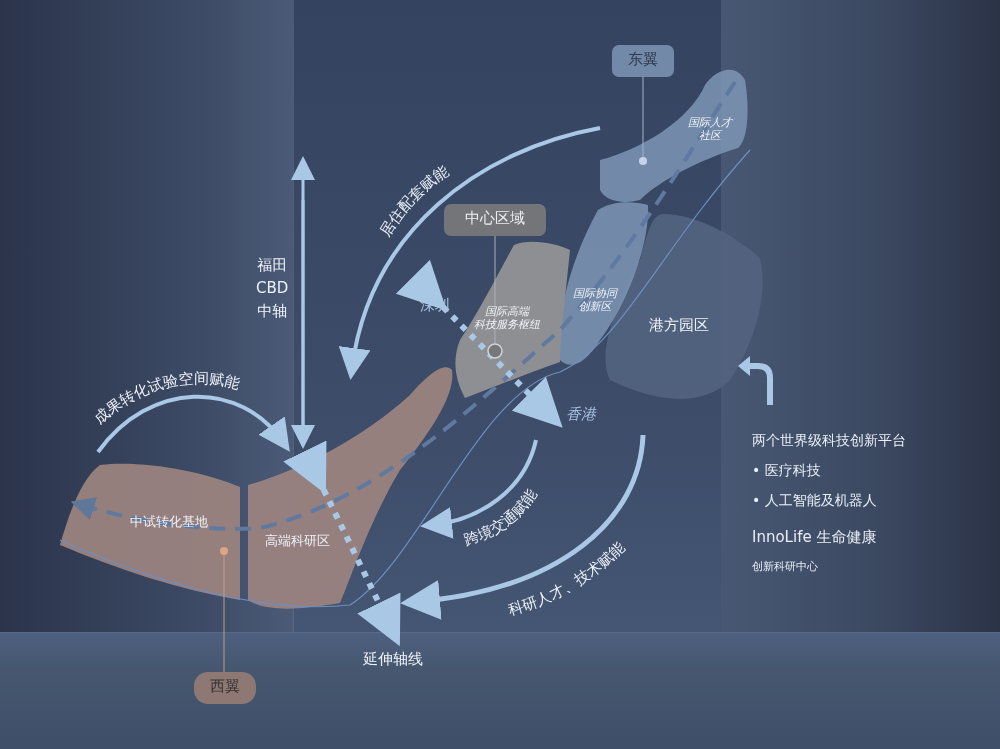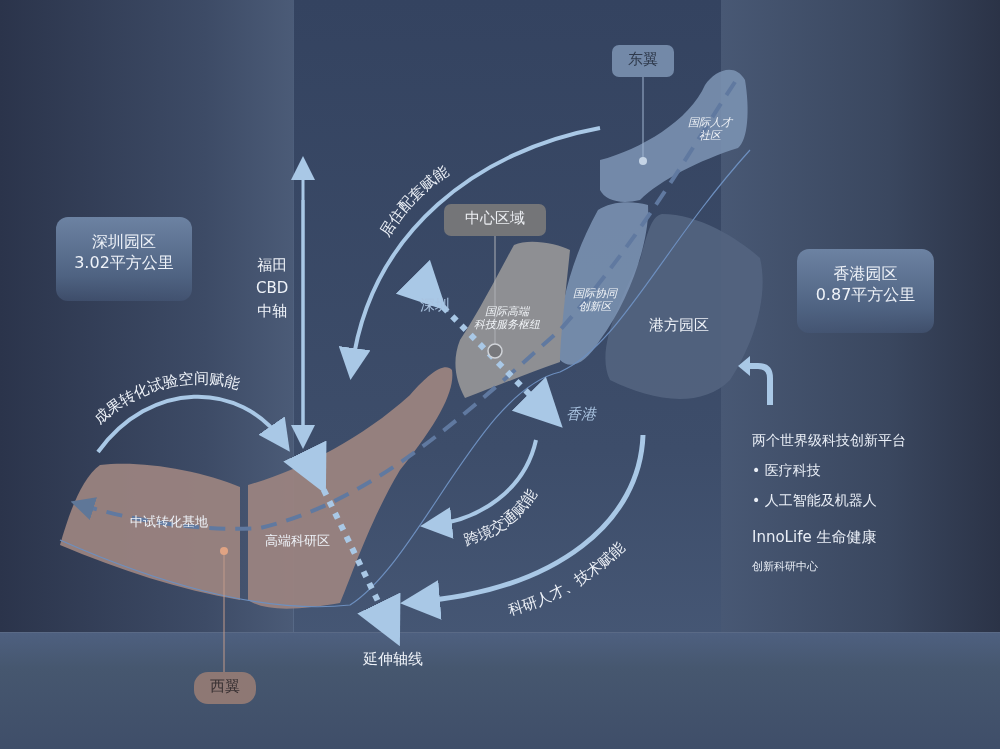--- a/index.html
+++ b/index.html
@@ -97,28 +97,20 @@
     <text font-size="15" fill="#eef2f8" font-family="DejaVu Sans, sans-serif">
       <textPath href="#cbPath">跨境交通赋能</textPath>
     </text>
     <path id="cbPath" d="M466,545 C505,535 535,510 548,468" fill="none"></path>
     <text font-size="15" fill="#eef2f8" font-family="DejaVu Sans, sans-serif">
       <textPath href="#ttPath">科研人才、技术赋能</textPath>
     </text>
     <path id="ttPath" d="M510,615 C570,600 625,560 655,510" fill="none"></path>
   </svg>
 
-  <div class="area-box" style="left:56px;top:217px;width:136px;height:84px;">
-    <div>深圳园区</div>
-    <div>3.02平方公里</div>
-  </div>
-  <div class="area-box" style="left:797px;top:249px;width:137px;height:84px;">
-    <div>香港园区</div>
-    <div>0.87平方公里</div>
-  </div>
 
   <div class="tag tag-east">东翼</div>
   <div class="tag tag-center">中心区域</div>
   <div class="tag tag-west">西翼</div>
 
   <div class="label small" style="left:688px;top:116px;">
     <div>国际人才</div>
       <div>社区</div>
   </div>
   <div class="label small" style="left:573px;top:287px;">

